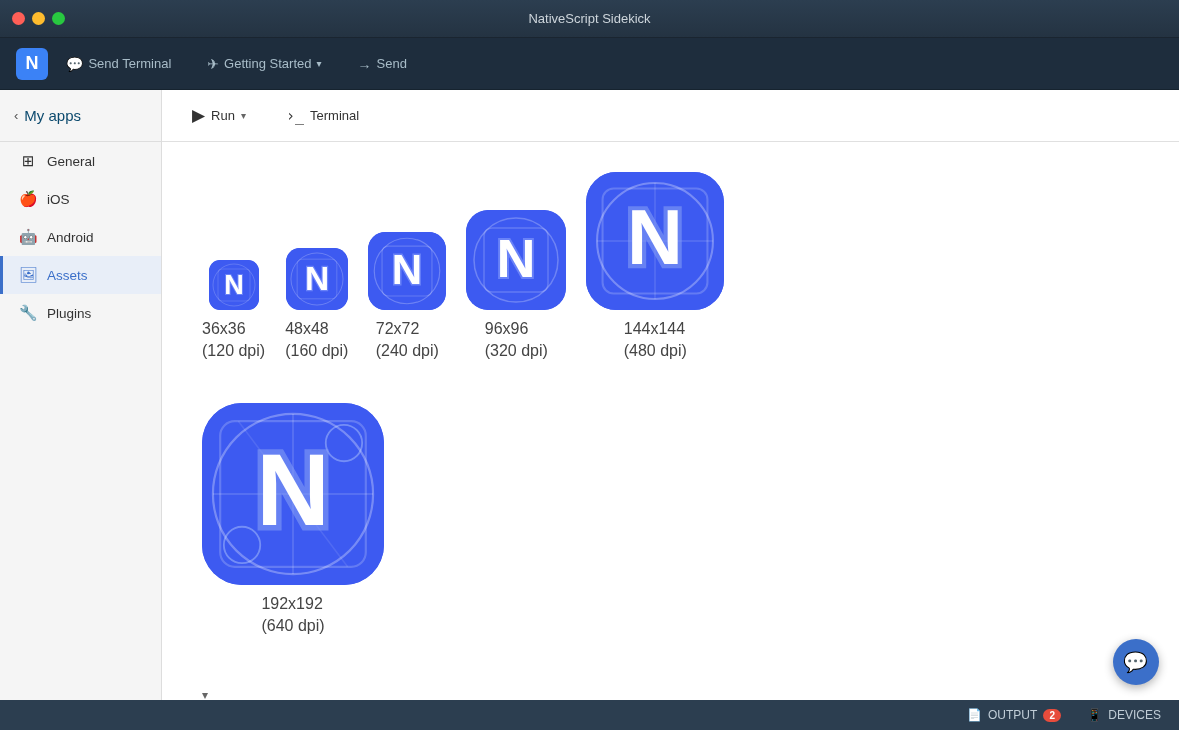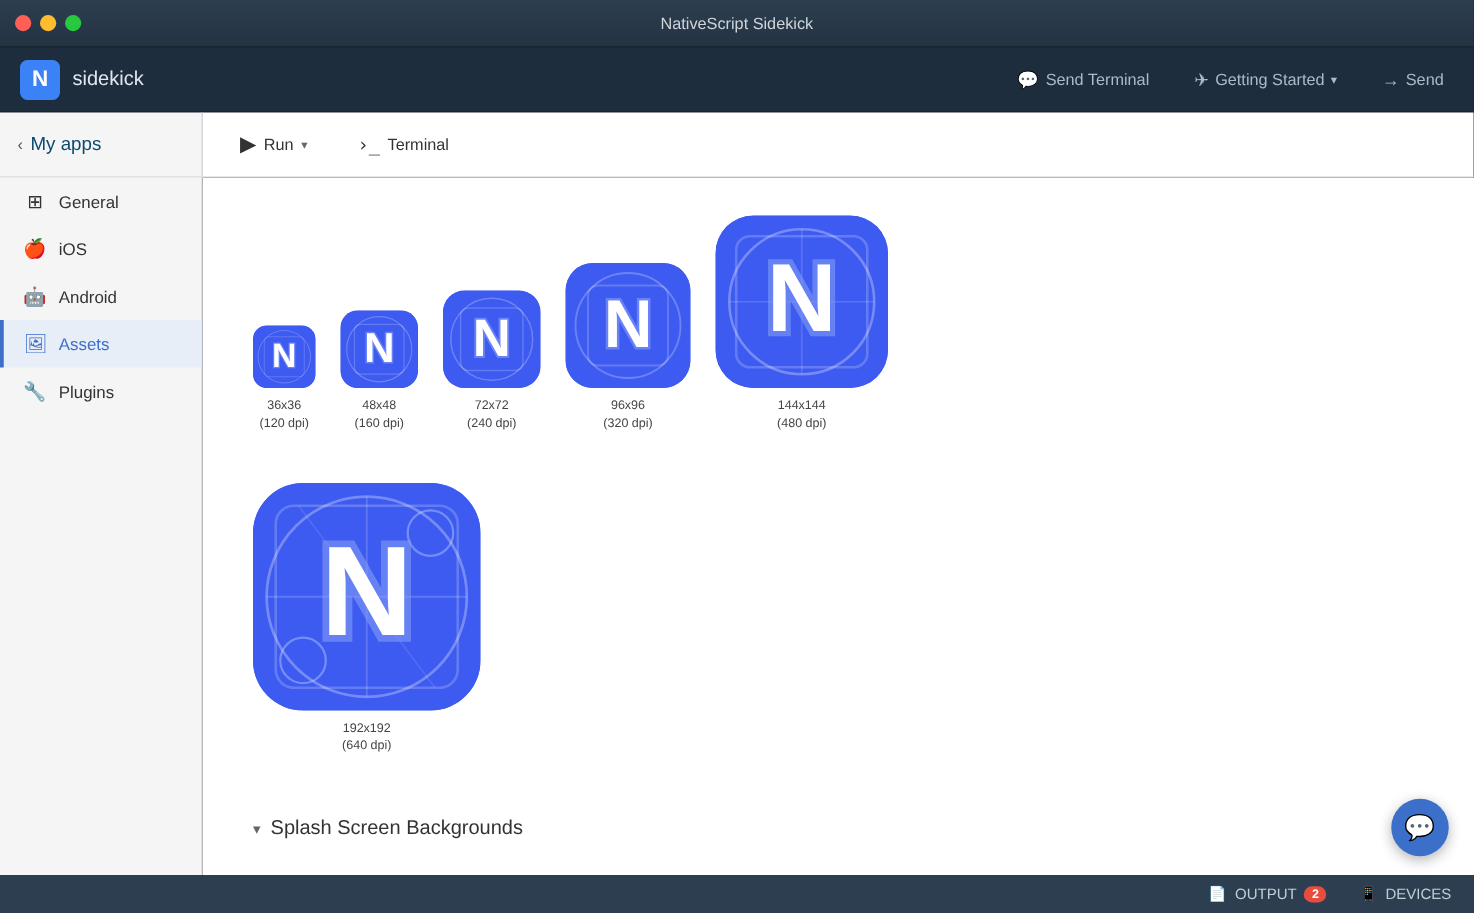--- a/index.html
+++ b/index.html
@@ -192,23 +192,22 @@
       border-radius: 22%;
       background: #3d5af1;
       display: flex;
       align-items: center;
       justify-content: center;
       overflow: hidden;
       position: relative;
     }
 
     .icon-label {
-      font-size: 10px;
+      font-size: 16px;
       color: #444;
-      text-align: center;
       line-height: 1.4;
     }
 
     
     .ns-icon-svg {
       width: 100%;
       height: 100%;
     }
 
     
@@ -289,21 +288,20 @@
   <div class="traffic-lights">
     <div class="traffic-light tl-red"></div>
     <div class="traffic-light tl-yellow"></div>
     <div class="traffic-light tl-green"></div>
   </div>
   <span class="titlebar-title">NativeScript Sidekick</span>
 </div>
 
 <div class="navbar">
   <div class="navbar-logo">N</div>
-  <span class="navbar-appname">sidekick</span>
   <div class="navbar-actions">
     <button class="navbar-action-btn">
       <span class="icon">💬</span>
       <span>Send Terminal</span>
     </button>
     <button class="navbar-action-btn">
       <span class="icon">✈</span>
       <span>Getting Started</span>
       <span style="font-size:10px;">▾</span>
     </button>
@@ -462,21 +460,20 @@
             </div>
             <div class="icon-label">
               <div>192x192</div>
               <div>(640 dpi)</div>
             </div>
           </div>
         </div>
 
         <div class="section-header">
           <span class="chevron">▾</span>
-          <span>Splash Screen Backgrounds</span>
         </div>
 
       </div>
     </div>
   </div>
 </div>
 
 <div class="statusbar">
   <button class="statusbar-btn">
     <span>📄</span>

